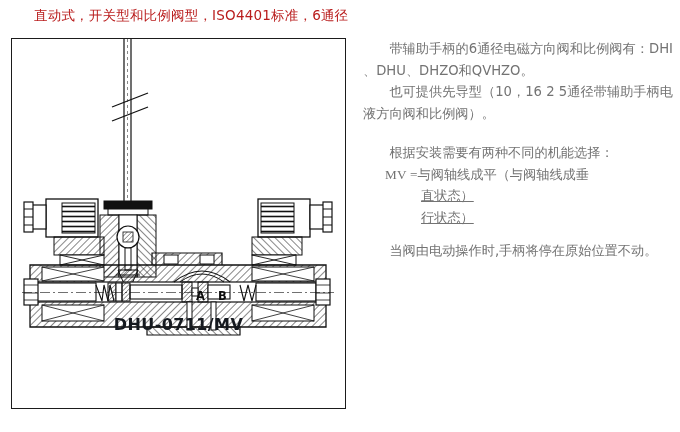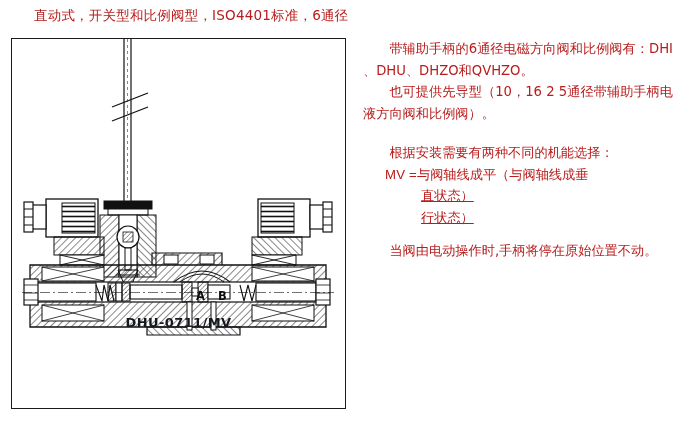--- a/index.html
+++ b/index.html
@@ -48,21 +48,21 @@
     position: absolute;
     left: 0;
     top: 0;
   }
   .figure-caption {
     position: absolute;
     left: 0;
     right: 0;
     top: 276px;
     text-align: center;
-    font-size: 13px;
+    font-size: 16px;
     font-weight: bold;
     letter-spacing: 0.4px;
     color: #15191f;
   }
   .port-label {
     position: absolute;
     font-size: 11.5px;
     font-weight: bold;
     color: #0d0d0d;
   }
@@ -70,21 +70,21 @@
   .port-label.b { left: 206px; top: 250px; }
 
   
   .text-column {
     position: absolute;
     left: 363px;
     top: 38px;
     width: 310px;
     font-size: 13.2px;
     line-height: 21.5px;
-    color: #b91c1c;
+    color: #737373;
   }
   .para {
     margin: 0 0 0 0;
     text-align: justify;
     text-justify: inter-ideograph;
   }
   .para.indent { text-indent: 2em; }
   .spacer-sm { height: 9px; }
   .spacer-md { height: 12px; }
 
@@ -100,21 +100,21 @@
     letter-spacing: 0.2px;
   }
   .defbody {
     flex: 1 1 auto;
   }
   .defcont {
     padding-left: 58px;
     text-decoration: underline;
   }
   .mono-term {
-    font-family: Liberation Sans, sans-serif;
+    font-family: Liberation Serif, serif;
   }
 </style>
 </head>
 <body>
 
 <div class="page-title">直动式，开关型和比例阀型，ISO4401标准，6通径</div>
 
 <div class="figure-frame">
   <div class="figure-inner">
 

